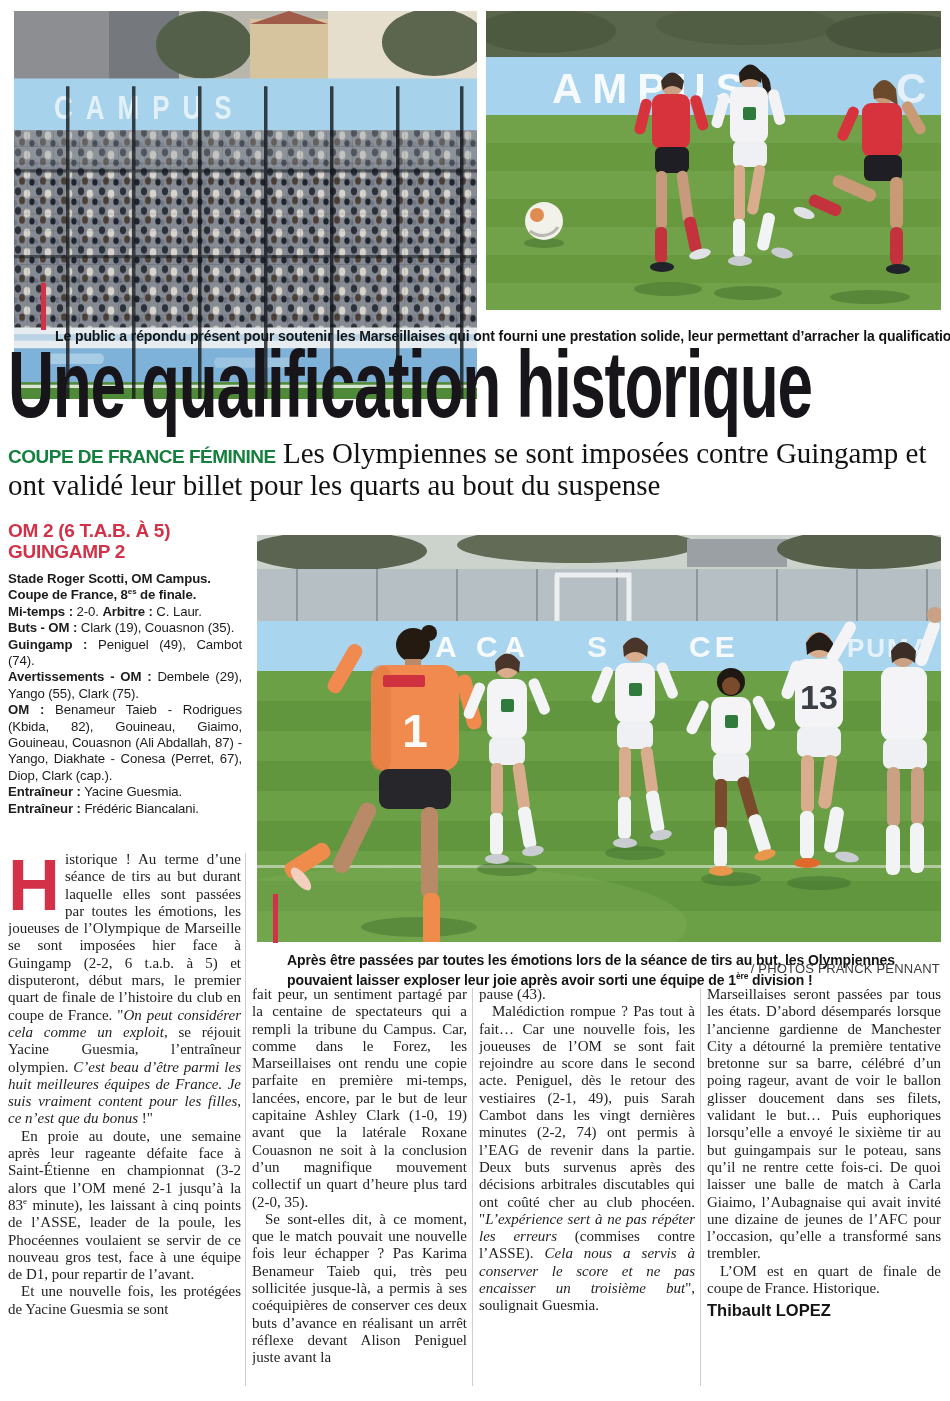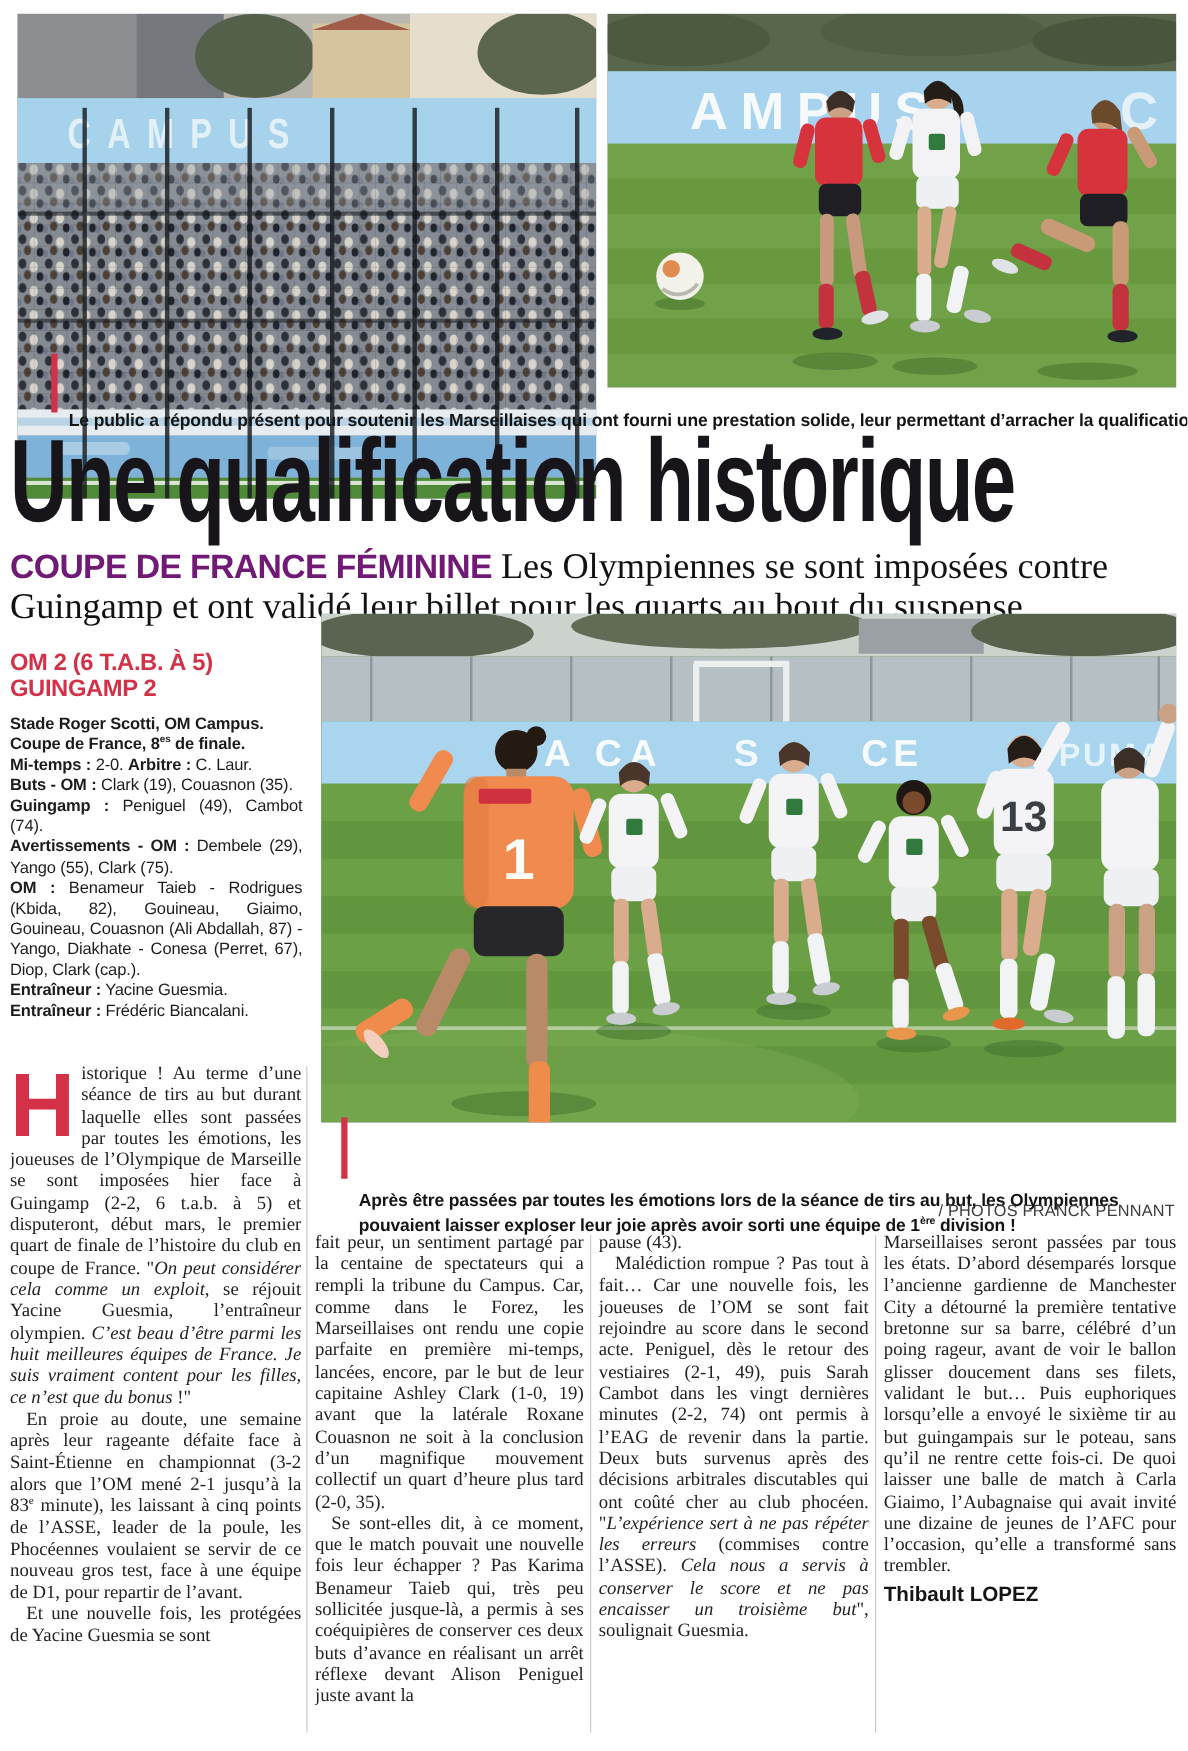--- a/index.html
+++ b/index.html
@@ -12,22 +12,22 @@
   .caption{position:absolute;font-weight:700;font-size:14px;letter-spacing:-0.1px;color:#141414;line-height:1.45;}
   #caption1{left:55px;top:312px;width:890px;white-space:nowrap;}
   #caption2{left:287px;top:936px;width:660px;}
   .credit{position:absolute;right:10px;top:961px;font-size:13px;color:#3c3c3c;letter-spacing:0.2px;}
   .headline{position:absolute;left:8px;top:338px;width:1380px;margin:0;
             font-family:"Liberation Sans",sans-serif;font-weight:700;font-size:94px;line-height:1;
             letter-spacing:-2px;color:#18151a;white-space:nowrap;
             transform:scaleX(0.68);transform-origin:0 0;}
   .standfirst{position:absolute;left:8px;top:438px;width:936px;margin:0;
               font-family:"Liberation Serif",serif;font-size:29px;line-height:1.1;color:#121212;}
-  .kicker{font-family:"Liberation Sans",sans-serif;font-weight:700;font-size:27px;
-          letter-spacing:-0.5px;color:#701a75;}
+  .kicker{font-family:"Liberation Sans",sans-serif;font-weight:700;font-size:19px;
+          letter-spacing:-0.5px;color:#15803d;}
   .infobox{position:absolute;left:8px;top:520px;width:234px;}
   .score{color:#d23148;font-weight:700;font-size:19px;line-height:21px;letter-spacing:-0.3px;}
   .ib{margin-top:9px;font-size:13.2px;line-height:16.4px;color:#1c1c1c;text-align:justify;letter-spacing:-0.1px;}
   .ib-p{margin:0;}
   .sb{font-weight:700;}
   .si{font-style:italic;}
   sup{font-size:60%;vertical-align:super;line-height:0;}
   .bodycol{position:absolute;font-family:"Liberation Serif",serif;font-size:15px;line-height:17.3px;
            color:#222;text-align:justify;overflow:hidden;}
   .bodycol p{margin:0;}
@@ -196,21 +196,21 @@
         <div class="ib-p"><span class="sb">Mi-temps :</span><span> 2-0. </span><span class="sb">Arbitre :</span><span> C. Laur.</span></div>
         <div class="ib-p"><span class="sb">Buts - OM :</span><span> Clark (19), Couasnon (35).</span></div>
         <div class="ib-p"><span class="sb">Guingamp :</span><span> Peniguel (49), Cambot (74).</span></div>
         <div class="ib-p"><span class="sb">Avertissements - OM :</span><span> Dembele (29), Yango (55), Clark (75).</span></div>
         <div class="ib-p"><span class="sb">OM :</span><span> Benameur Taieb - Rodrigues (Kbida, 82), Gouineau, Giaimo, Gouineau, Couasnon (Ali Abdallah, 87) - Yango, Diakhate - Conesa (Perret, 67), Diop, Clark (cap.).</span></div>
         <div class="ib-p"><span class="sb">Entraîneur :</span><span> Yacine Guesmia.</span></div>
         <div class="ib-p"><span class="sb">Entraîneur :</span><span> Frédéric Biancalani.</span></div>
       </div>
   </aside>
 
-  <figure class="photo" style="left:257px;top:491px;width:684px;height:407px;">
+  <figure class="photo" style="left:257px;top:535px;width:684px;height:407px;">
     <svg viewBox="0 0 684 407" preserveAspectRatio="none">
       <rect width="684" height="407" fill="#65993f"></rect>
       <rect width="684" height="34" fill="#ccd3cd"></rect>
       <ellipse cx="80" cy="16" rx="90" ry="20" fill="#5a6450"></ellipse>
       <ellipse cx="320" cy="10" rx="120" ry="18" fill="#616b55"></ellipse>
       <rect x="430" y="4" width="100" height="28" fill="#9aa0a4"></rect>
       <ellipse cx="610" cy="14" rx="90" ry="20" fill="#57604b"></ellipse>
       <rect y="34" width="684" height="52" fill="#b6bfc4"></rect>
       <g stroke="#8e979c" stroke-width="2">
         <path d="M40 34V86M120 34V86M200 34V86M280 34V86M360 34V86M440 34V86M520 34V86M600 34V86M670 34V86"></path>
@@ -343,20 +343,21 @@
       <p><span>fait peur, un sentiment partagé par la centaine de spectateurs qui a rempli la tribune du Campus. Car, comme dans le Forez, les Marseillaises ont rendu une copie parfaite en première mi-temps, lancées, encore, par le but de leur capitaine Ashley Clark (1-0, 19) avant que la latérale Roxane Couasnon ne soit à la conclusion d’un magnifique mouvement collectif un quart d’heure plus tard (2-0, 35).</span></p>
       <p class="ind"><span>Se sont-elles dit, à ce moment, que le match pouvait une nouvelle fois leur échapper ? Pas Karima Benameur Taieb qui, très peu sollicitée jusque-là, a permis à ses coéquipières de conserver ces deux buts d’avance en réalisant un arrêt réflexe devant Alison Peniguel juste avant la</span></p>
     </div>
   <div class="bodycol col3">
       <p><span>pause (43).</span></p>
       <p class="ind"><span>Malédiction rompue ? Pas tout à fait… Car une nouvelle fois, les joueuses de l’OM se sont fait rejoindre au score dans le second acte. Peniguel, dès le retour des vestiaires (2-1, 49), puis Sarah Cambot dans les vingt dernières minutes (2-2, 74) ont permis à l’EAG de revenir dans la partie. Deux buts survenus après des décisions arbitrales discutables qui ont coûté cher au club phocéen. "</span><span class="si">L’expérience sert à ne pas répéter les erreurs</span><span> (commises contre l’ASSE). </span><span class="si">Cela nous a servis à conserver le score et ne pas encaisser un troisième but</span><span>", soulignait Guesmia.</span></p>
     </div>
   <div class="bodycol col4">
     <div>
         <p><span>Marseillaises seront passées par tous les états. D’abord désemparés lorsque l’ancienne gardienne de Manchester City a détourné la première tentative bretonne sur sa barre, célébré d’un poing rageur, avant de voir le ballon glisser doucement dans ses filets, validant le but… Puis euphoriques lorsqu’elle a envoyé le sixième tir au but guingampais sur le poteau, sans qu’il ne rentre cette fois-ci. De quoi laisser une balle de match à Carla Giaimo, l’Aubagnaise qui avait invité une dizaine de jeunes de l’AFC pour l’occasion, qu’elle a transformé sans trembler.</span></p>
+        <p class="ind"><span>L’OM est en quart de finale de coupe de France. Historique.</span></p>
       </div>
     <div class="byline">Thibault LOPEZ</div>
   </div>
 
   <div class="vrule" id="rule1"></div>
   <div class="vrule" id="rule2"></div>
   <div class="vrule" id="rule3"></div>
 
 </div>
 

